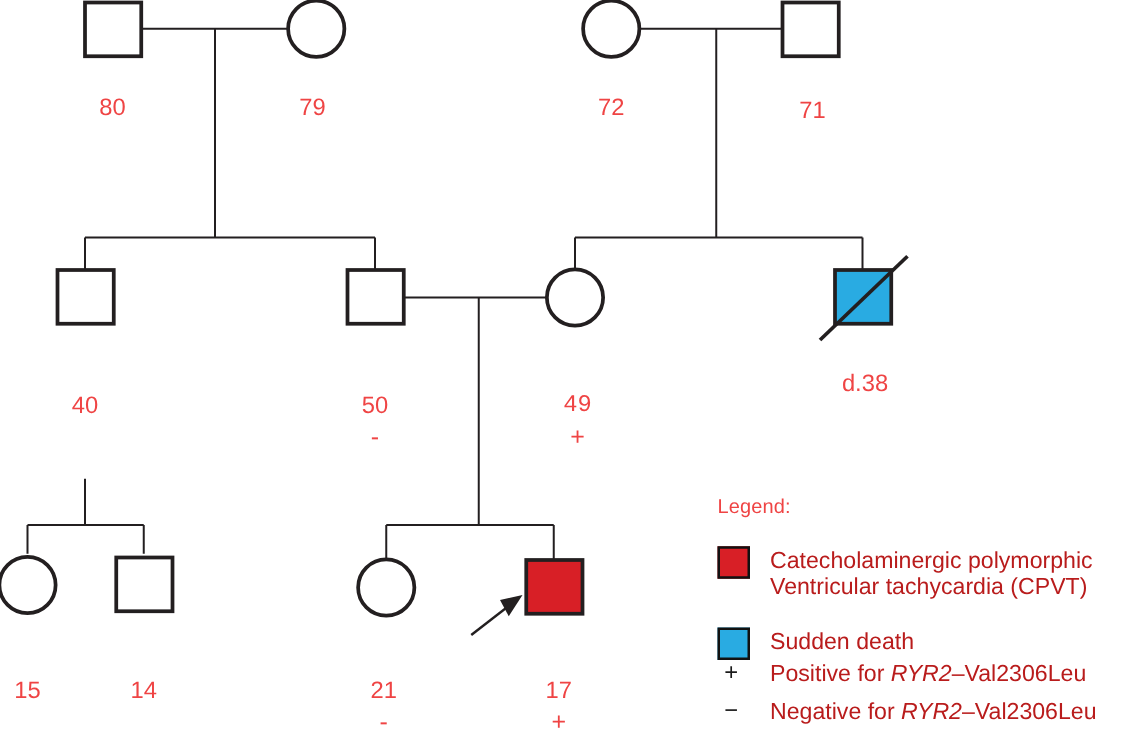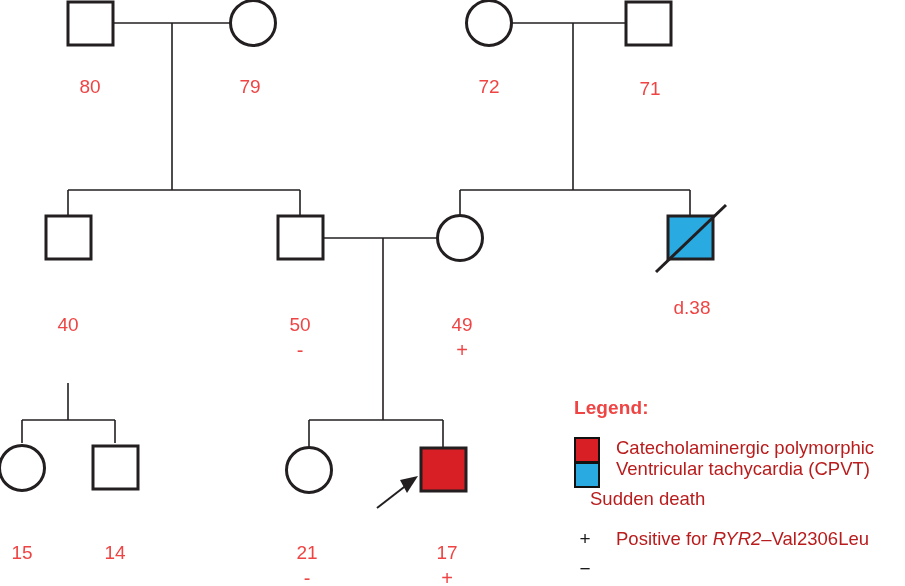--- a/index.html
+++ b/index.html
@@ -36,22 +36,22 @@
   .age-label {
     text-align: center;
     transform: translateX(-50%);
   }
   .sign-label {
     text-align: center;
     transform: translateX(-50%);
     font-size: 20px;
   }
   .legend-title {
-    font-weight: bold;
-    font-size: 19px;
+    font-weight: normal;
+    font-size: 16px;
     letter-spacing: 0.1px;
   }
   .legend-row {
     position: absolute;
     display: flex;
     align-items: flex-start;
   }
   .legend-swatch {
     width: 26px;
     height: 26px;
@@ -135,46 +135,47 @@
   </svg>
 
   <div class="label age-label" style="left:90px;  top:77px;">80</div>
   <div class="label age-label" style="left:250px; top:77px;">79</div>
   <div class="label age-label" style="left:489px; top:77px;">72</div>
   <div class="label age-label" style="left:650px; top:79px;">71</div>
 
   <div class="label age-label" style="left:68px;  top:315px;">40</div>
   <div class="label age-label" style="left:300px; top:315px;">50</div>
   <div class="label sign-label" style="left:300px; top:340px;">-</div>
-  <div class="label age-label" style="left:462px; top:315px;">49</div>
+  <div class="label age-label" style="left:462px; top:315px;font-family:Liberation Mono, monospace;">49</div>
   <div class="label sign-label" style="left:462px; top:340px;">+</div>
   <div class="label age-label" style="left:692px; top:298px;">d.38</div>
 
   <div class="label age-label" style="left:22px;  top:543px;">15</div>
   <div class="label age-label" style="left:115px; top:543px;">14</div>
   <div class="label age-label" style="left:307px; top:543px;">21</div>
   <div class="label sign-label" style="left:307px; top:568px;">-</div>
   <div class="label age-label" style="left:447px; top:543px;">17</div>
   <div class="label sign-label" style="left:447px; top:568px;">+</div>
 
   <div class="label legend-title" style="left:574px; top:398px;">Legend:</div>
 
   <div class="legend-row" style="left:574px; top:437px;">
     <div class="legend-swatch" style="background:#D81F26;"></div>
     <div style="margin-left:16px;">
       <div class="legend-text">Catecholaminergic polymorphic</div>
       <div class="legend-text">Ventricular tachycardia (CPVT)</div>
     </div>
   </div>
 
-  <div class="legend-row" style="left:574px; top:462px;flex-direction:column;">
+  <div class="legend-row" style="left:574px; top:502px;">
     <div class="legend-swatch" style="background:#29ABE2;"></div>
     <div style="margin-left:16px;">
       <div class="legend-text">Sudden death</div>
     </div>
   </div>
 
   <div class="legend-sign" style="left:574px; top:528px;">+</div>
   <div class="label legend-text" style="left:616px; top:528px;"><span>Positive for </span><span class="gene">RYR2</span><span>–Val2306Leu</span></div>
 
   <div class="legend-sign" style="left:574px; top:558px;">−</div>
+  <div class="label legend-text" style="left:616px; top:558px;"><span>Negative for </span><span class="gene">RYR2</span><span>–Val2306Leu</span></div>
 
 </div>
 
 </body></html>

